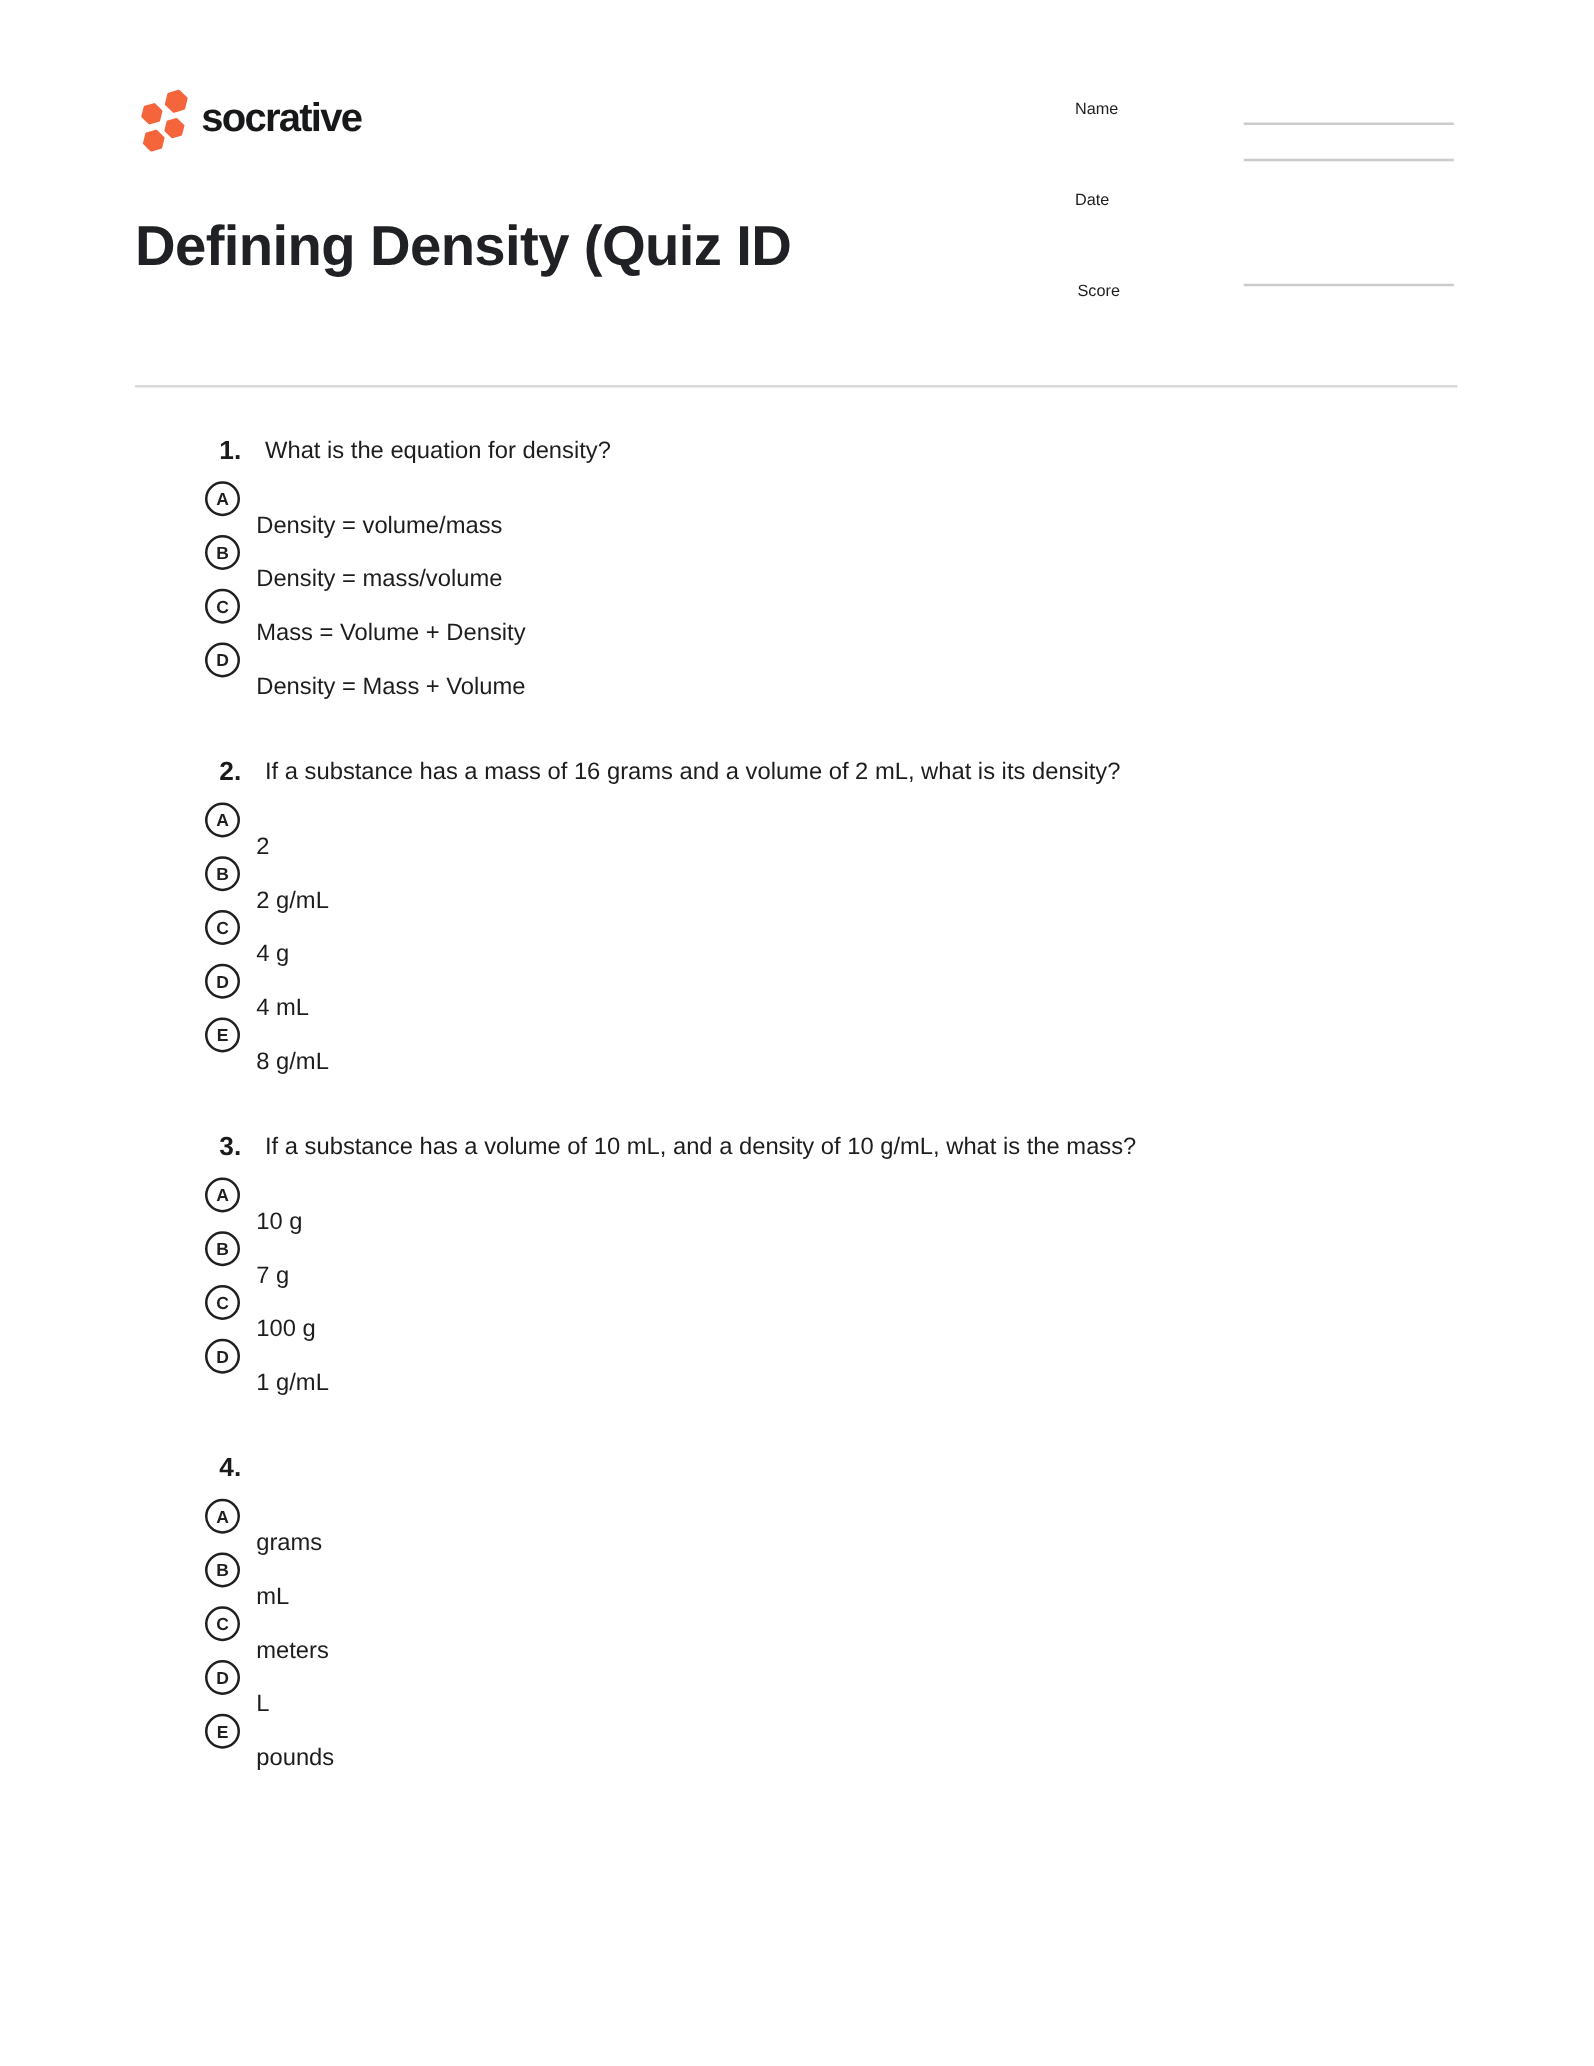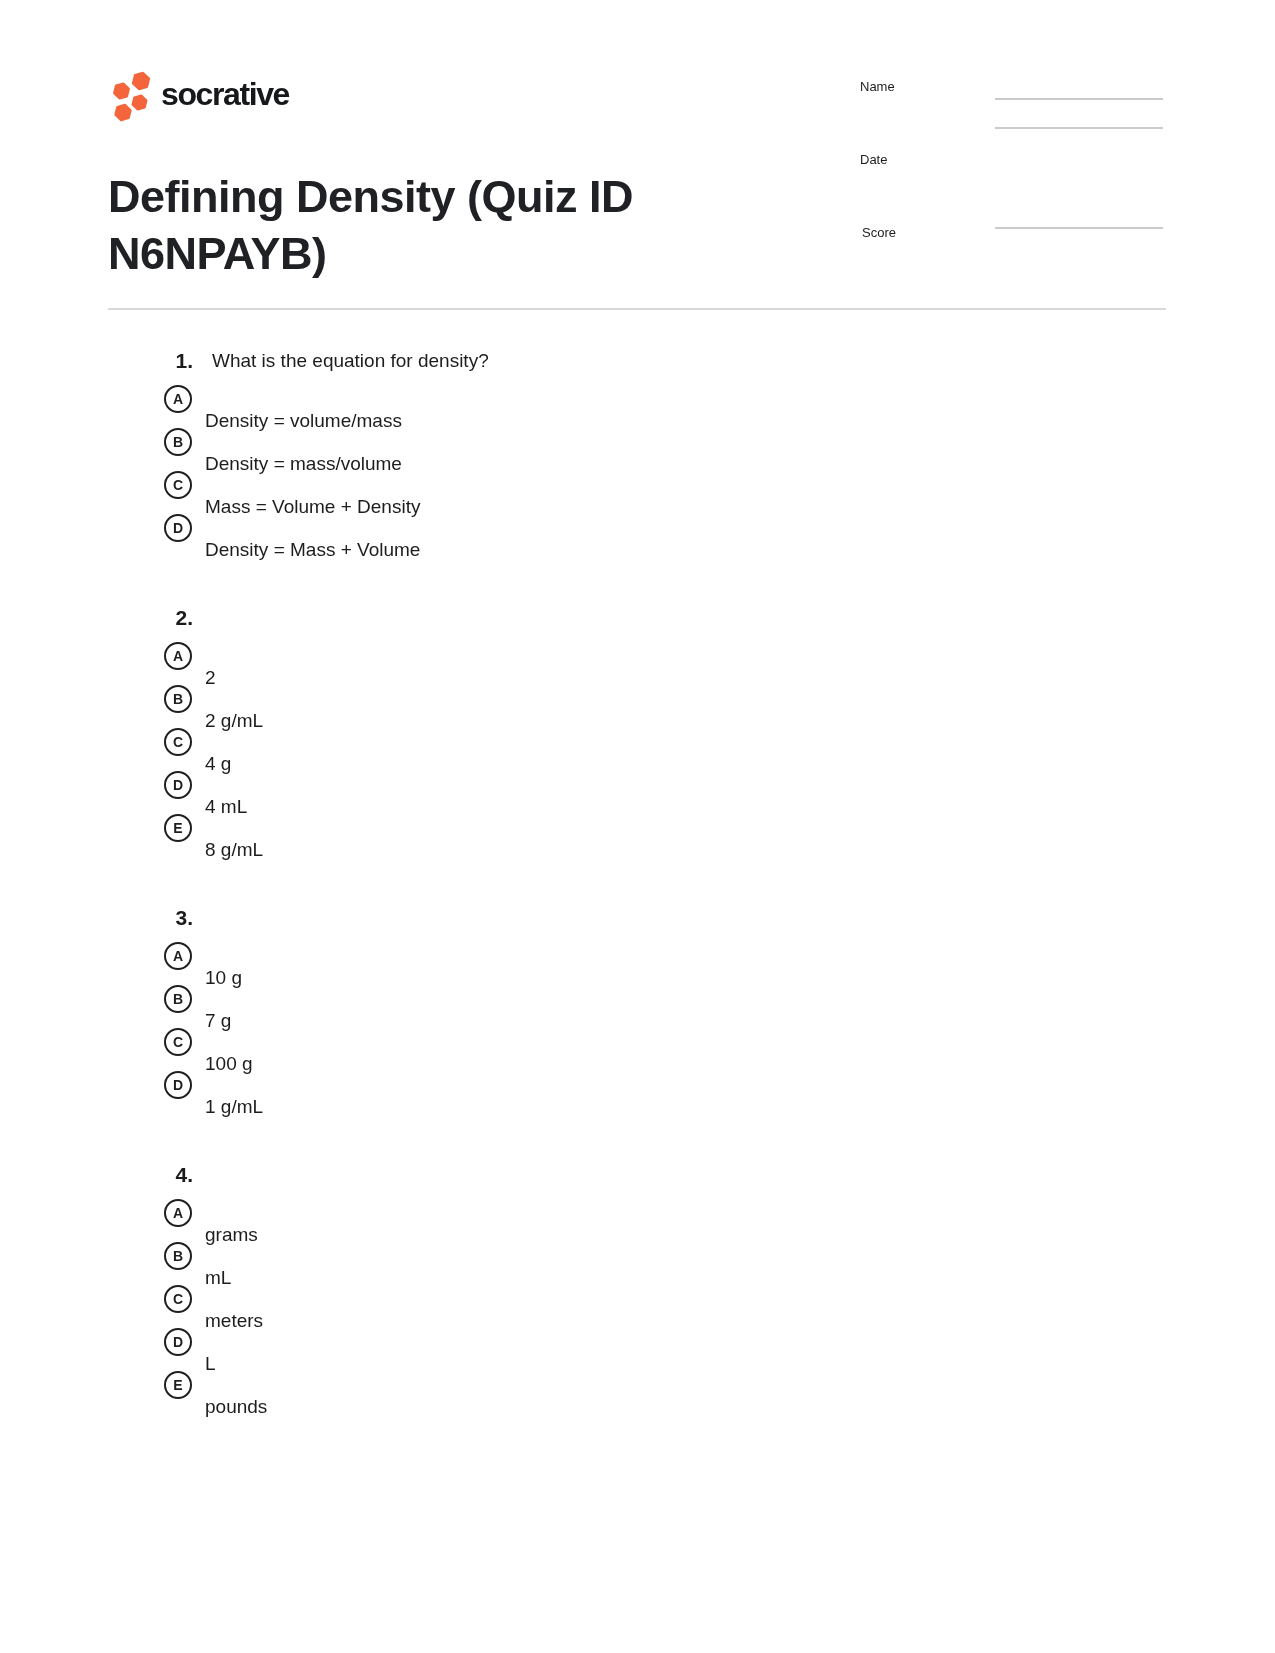--- a/index.html
+++ b/index.html
@@ -158,21 +158,20 @@
   <span class="field-line name-line"></span>
 
   <span class="field-label date-label">Date</span>
   <span class="field-line date-line"></span>
 
   <span class="field-label score-label">Score</span>
   <span class="field-line score-line"></span>
 
   <h1 class="quiz-title">
     <span>Defining Density (Quiz ID</span>
-    <span>N6NPAYB)</span>
   </h1>
 
   <div class="divider"></div>
 
   <main class="questions" id="questions">
   <section class="question">
     <div class="q-header">
       <span class="q-num">1.</span>
       <span class="q-text">What is the equation for density?</span>
     </div>
@@ -195,20 +194,21 @@
   <div class="opt-row">
     <span class="opt-circle">D</span>
     <span class="opt-text">Density = Mass + Volume</span>
   </div>
 </div>
   </section>
 
   <section class="question">
     <div class="q-header">
       <span class="q-num">2.</span>
+      <span class="q-text">If a substance has a mass of 16 grams and a volume of 2 mL, what is its density?</span>
     </div>
     <div class="q-options">
   <div class="opt-row">
     <span class="opt-circle">A</span>
     <span class="opt-text">2</span>
   </div>
 
   <div class="opt-row">
     <span class="opt-circle">B</span>
     <span class="opt-text">2 g/mL</span>
@@ -227,20 +227,21 @@
   <div class="opt-row">
     <span class="opt-circle">E</span>
     <span class="opt-text">8 g/mL</span>
   </div>
 </div>
   </section>
 
   <section class="question">
     <div class="q-header">
       <span class="q-num">3.</span>
+      <span class="q-text">If a substance has a volume of 10 mL, and a density of 10 g/mL, what is the mass?</span>
     </div>
     <div class="q-options">
   <div class="opt-row">
     <span class="opt-circle">A</span>
     <span class="opt-text">10 g</span>
   </div>
 
   <div class="opt-row">
     <span class="opt-circle">B</span>
     <span class="opt-text">7 g</span>

